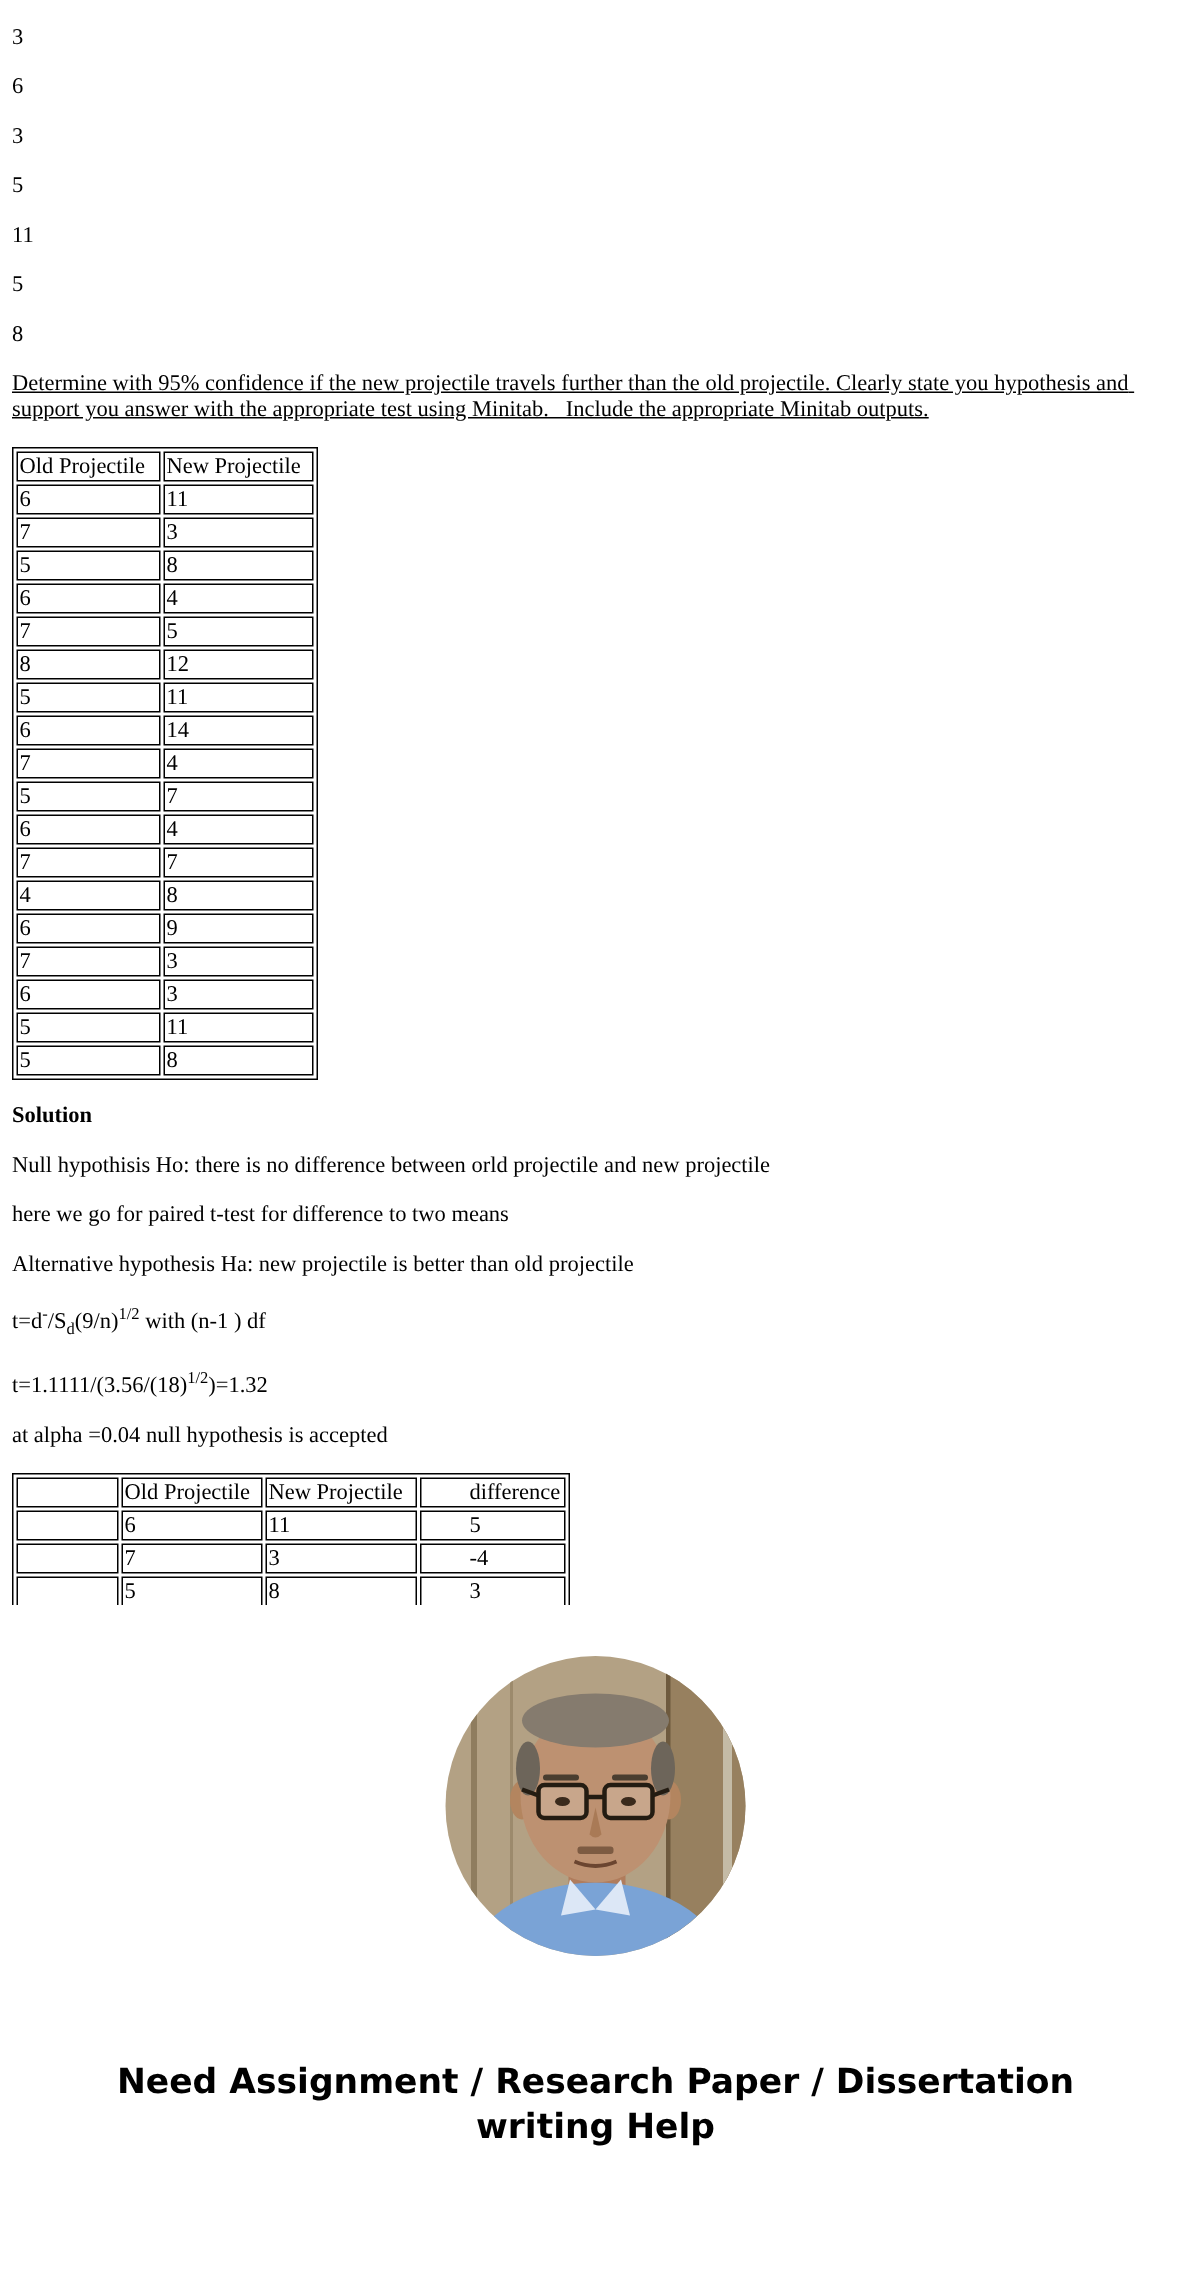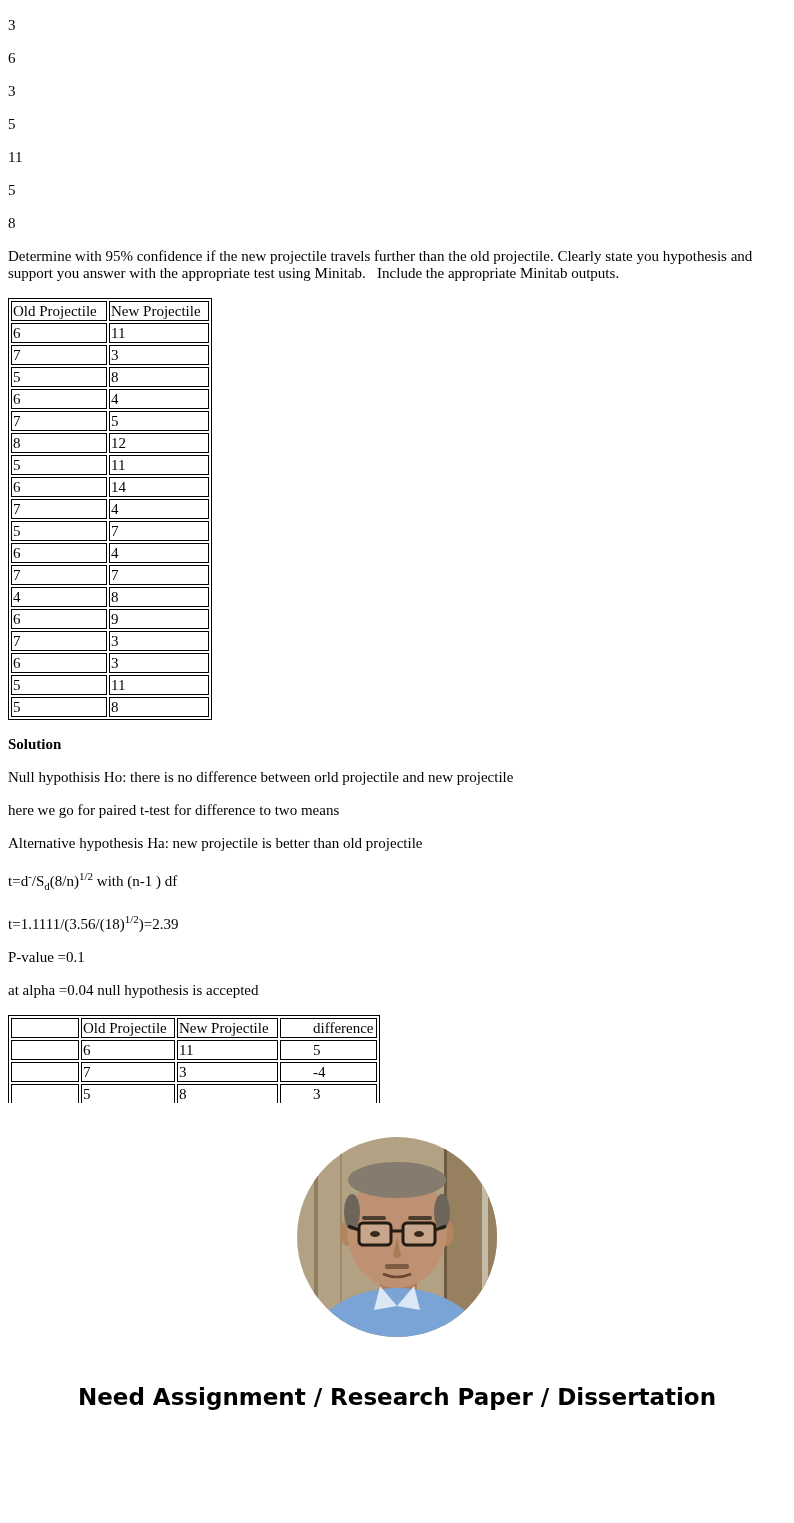--- a/index.html
+++ b/index.html
@@ -1,35 +1,35 @@
 <!DOCTYPE html>
 <html><head>
 <meta charset="utf-8">
 <style>
   html,body{margin:0;padding:0;background:#fff;color:#000;}
   body{width:794px;font-family:"Liberation Serif",serif;font-size:15px;}
   .page{padding:1px 8px 0 8px;}
   p{margin:16px 0;line-height:17px;}
-  .question{white-space:pre-wrap;max-width:780px;}
+  .question{white-space:pre-wrap;max-width:780px;text-decoration:underline;}
   table{border-collapse:separate;border-spacing:2px;border:1px solid #000;}
   td{border:1px solid #000;padding:0 1px;line-height:18px;font-size:15px;white-space:nowrap;vertical-align:top;}
   .t1 td:nth-child(1){width:92px;}
   .t1 td:nth-child(2){width:96px;}
   .t2 td:nth-child(1){width:64px;}
   .t2 td:nth-child(2){width:90px;}
   .t2 td:nth-child(3){width:97px;}
   .t2 td:nth-child(4){width:62px;padding-left:32px;}
   .table-wrap{margin:16px 0;}
   .table2-clip{height:88px;overflow:hidden;margin:16px 0 0 0;}
   .solution-heading{font-weight:bold;}
   .formula sup{font-size:11px;}
   .formula sub{font-size:11px;}
   .avatar-wrap{display:flex;justify-content:center;margin-top:33px;}
   .avatar-wrap svg{display:block;}
-  .footer{margin-top:44px;text-align:center;font-family:"DejaVu Sans",sans-serif;font-weight:bold;font-size:23px;line-height:30px;padding-bottom:26px;}
+  .footer{margin-top:68px;text-align:center;font-family:"DejaVu Sans",sans-serif;font-weight:bold;font-size:23px;line-height:30px;padding-bottom:26px;}
 </style>
 </head>
 <body>
 
 <div class="page">
 
   <div class="num-list">
       <p>3</p>
       <p>6</p>
       <p>3</p>
@@ -123,25 +123,24 @@
         </tbody>
     </table>
   </div>
 
   <p class="solution-heading">Solution</p>
 
   <p>Null hypothisis Ho: there is no difference between orld projectile and new projectile</p>
   <p>here we go for paired t-test for difference to two means</p>
   <p>Alternative hypothesis Ha: new projectile is better than old projectile</p>
 
-  <p class="formula"><span>t=d</span><sup>-</sup><span>/S</span><sub>d</sub><span>(8/n)</span><sup>1/2</sup><span> with (n-1 ) df</span></p>
-
-  <p class="formula"><span>t=1.1111/(3.56/(18)</span><sup>1/2</sup><span>)=2.39</span></p>
-
-  <p>P-value =0.1</p>
+  <p class="formula"><span>t=d</span><sup>-</sup><span>/S</span><sub>d</sub><span>(9/n)</span><sup>1/2</sup><span> with (n-1 ) df</span></p>
+
+  <p class="formula"><span>t=1.1111/(3.56/(18)</span><sup>1/2</sup><span>)=1.32</span></p>
+
   <p>at alpha =0.04 null hypothesis is accepted</p>
 
   <div class="table2-clip">
     <table class="t2">
       <tbody>
           <tr>
             <td></td>
             <td>Old Projectile</td>
             <td>New Projectile</td>
             <td>difference</td>
@@ -203,15 +202,16 @@
         <ellipse cx="123" cy="98" rx="5" ry="3" fill="#3a2a1c"></ellipse>
         <path d="M101,102 L97,120 Q101,124 105,120 Z" fill="#a97a56"></path>
         <rect x="89" y="128" width="24" height="5" rx="2" fill="#7d5b42"></rect>
         <path d="M87,138 Q101,144 115,138" stroke="#6b4530" stroke-width="2.5" fill="none"></path>
       </g>
     </svg>
   </div>
 
   <div class="footer">
     <div>Need Assignment / Research Paper / Dissertation</div>
+    <div>writing Help</div>
   </div>
 
 </div>
 
 </body></html>

